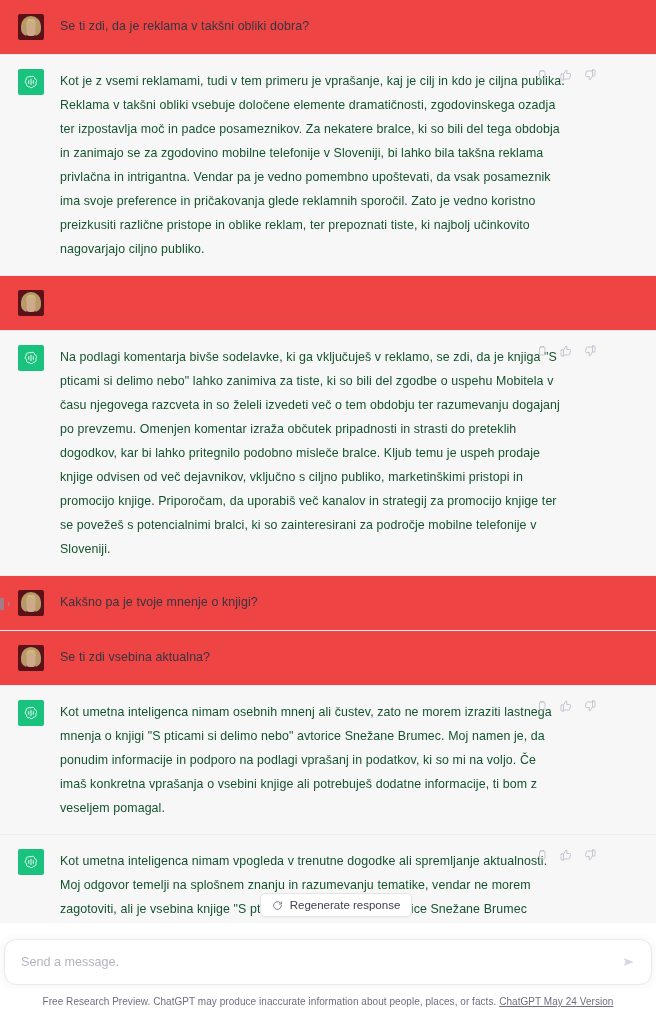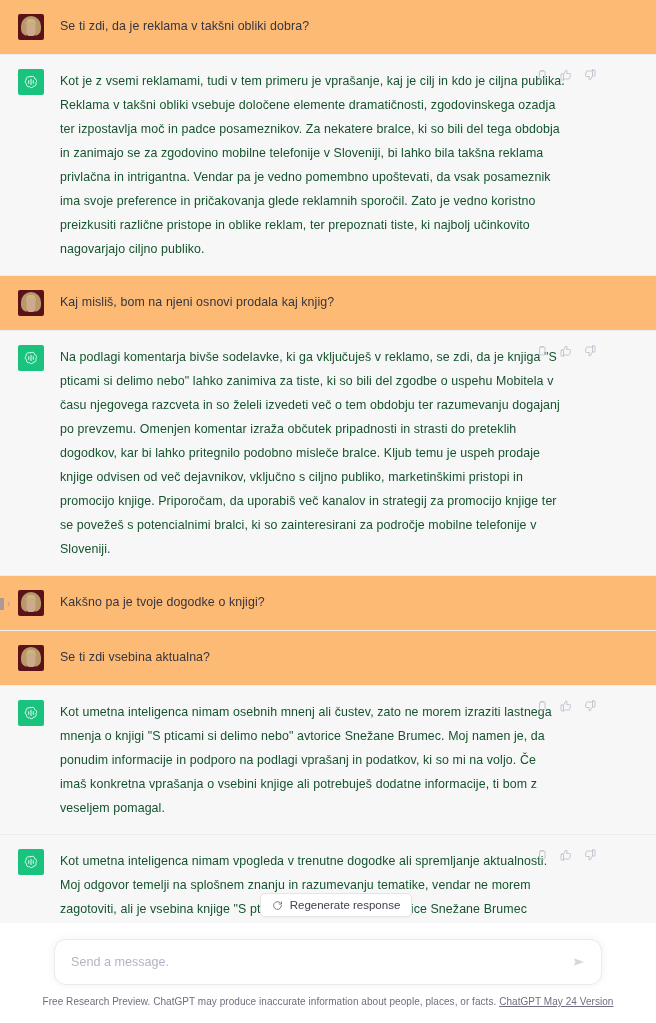--- a/index.html
+++ b/index.html
@@ -48,21 +48,21 @@
     flex: 0 0 auto;
     height: 923px;
     overflow: hidden;
     position: relative;
   }
   .msg {
     width: 100%;
     border-bottom: 1px solid #ececf1;
     position: relative;
   }
-  .msg.user   { background: #fdba74; }
+  .msg.user   { background: #ef4444; }
   .msg.assistant { background: #f7f7f8; }
 
   .msg-inner {
     position: relative;
     display: flex;
     gap: 16px;
     padding: 14px 22px 14px 18px;
     max-width: 656px;
   }
 
@@ -176,21 +176,21 @@
   .composer-wrap {
     flex: 1 1 auto;
     background: #ffffff;
     padding: 16px 0 0 0;
     display: flex;
     flex-direction: column;
     align-items: center;
   }
   .composer {
     position: relative;
-    width: 548px;
+    width: 648px;
     height: 46px;
     background: #ffffff;
     border: 1px solid #e9e9ef;
     border-radius: 12px;
     box-shadow: 0 0 10px rgba(0,0,0,.06);
     display: flex;
     align-items: center;
     padding: 0 46px 0 16px;
   }
   .composer-input {
@@ -283,23 +283,20 @@
                 <rect x="17" y="2" width="5" height="12" rx="1"></rect>
             </svg>
           </button>
         </div>
       </div>
     </div>
 
     <div class="msg user">
       <div class="msg-inner">
         <div class="avatar user-avatar"></div>
-        <div class="msg-body">
-          <div class="msg-text">Kaj misliš, bom na njeni osnovi prodala kaj knjig?</div>
-        </div>
       </div>
     </div>
 
     <div class="msg assistant">
       <div class="msg-inner">
         <div class="avatar gpt-avatar">
           <svg width="16" height="16" viewBox="0 0 24 24" fill="none" stroke="#ffffff" stroke-width="1.4" stroke-linecap="round" stroke-linejoin="round">
             <path d="M12 4.2c1.6-1.3 4-1 5.1.8.4.7.6 1.4.5 2.2 1.8.4 3 2.1 2.7 3.9-.1.8-.5 1.5-1.1 2 .9 1.6.4 3.7-1.2 4.7-.7.4-1.5.6-2.3.5-.6 1.7-2.5 2.6-4.2 2-.7-.2-1.3-.7-1.8-1.3-1.7.6-3.6-.3-4.2-2-.2-.7-.2-1.5 0-2.2-1.7-.6-2.6-2.5-2-4.2.2-.7.7-1.3 1.3-1.8-.7-1.7.2-3.6 1.9-4.2.7-.3 1.5-.3 2.2-.1.5-.5 1.1-.9 1.8-1Z"></path>
             <path d="M12 8.1v7.8M8.6 10v4M15.4 10v4"></path>
           </svg>
@@ -327,21 +324,21 @@
             </svg>
           </button>
         </div>
       </div>
     </div>
 
     <div class="msg user">
       <div class="msg-inner">
         <div class="avatar user-avatar"></div>
         <div class="msg-body">
-          <div class="msg-text">Kakšno pa je tvoje dogodke o knjigi?</div>
+          <div class="msg-text">Kakšno pa je tvoje mnenje o knjigi?</div>
         </div>
       </div>
     </div>
 
     <div class="msg user">
       <div class="msg-inner">
         <div class="avatar user-avatar"></div>
         <div class="msg-body">
           <div class="msg-text">Se ti zdi vsebina aktualna?</div>
         </div>

